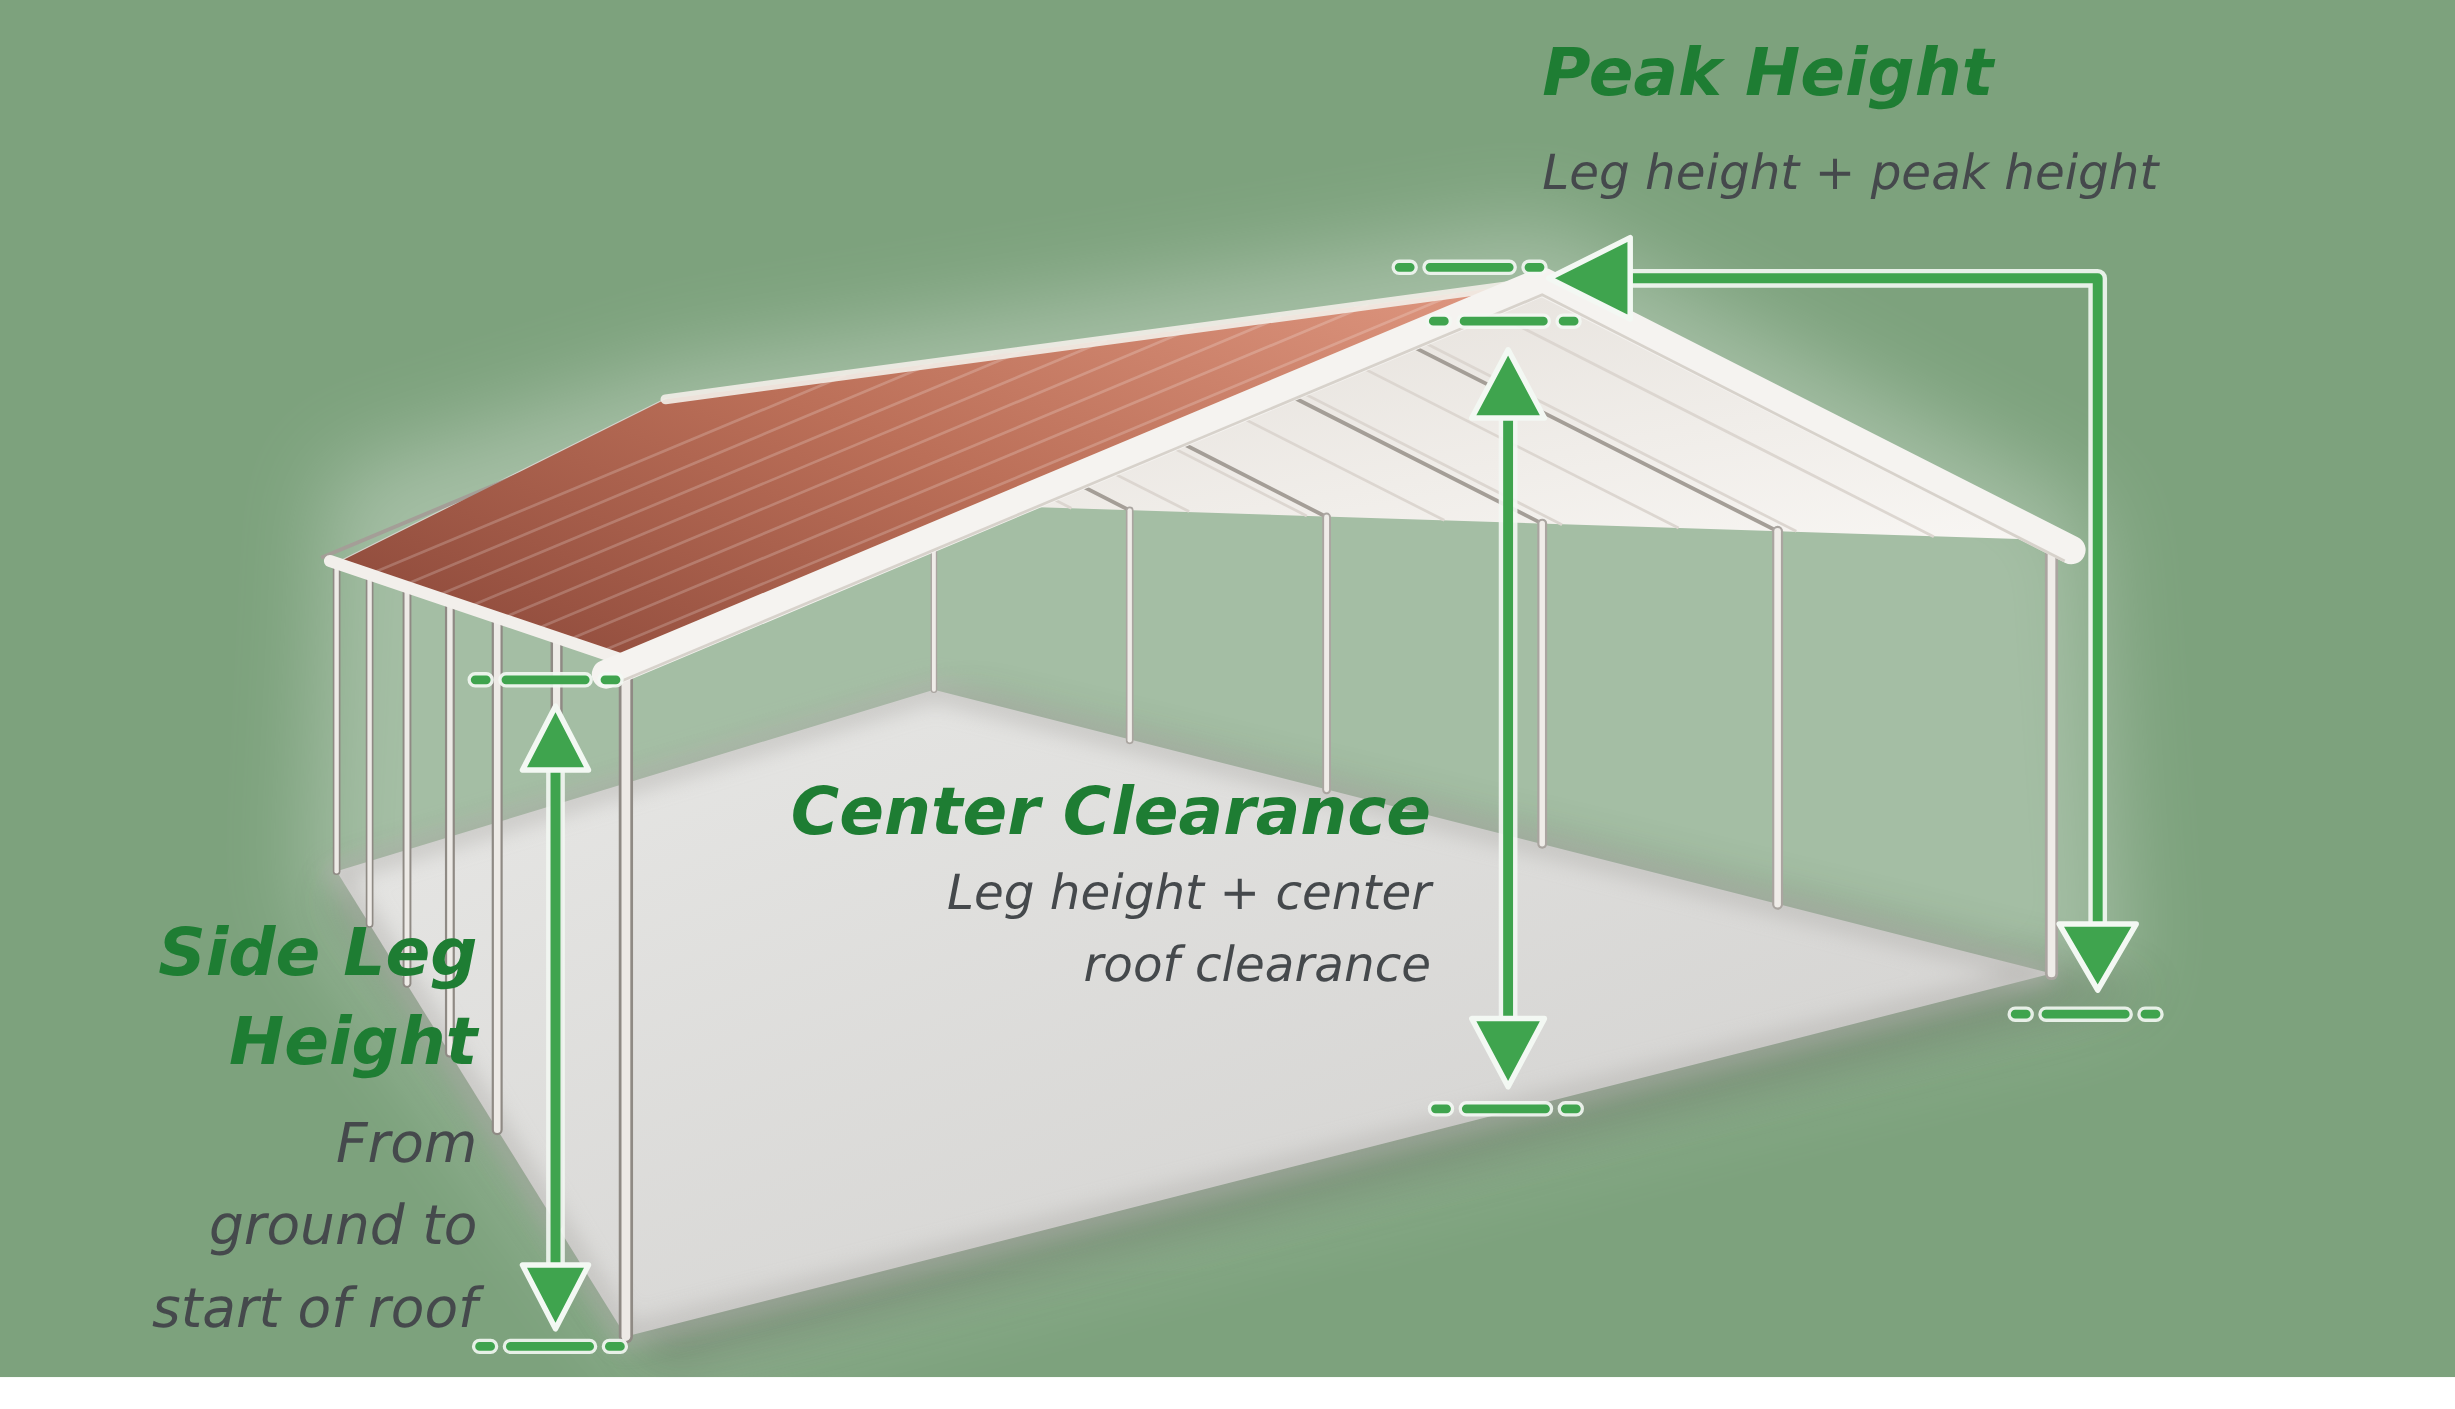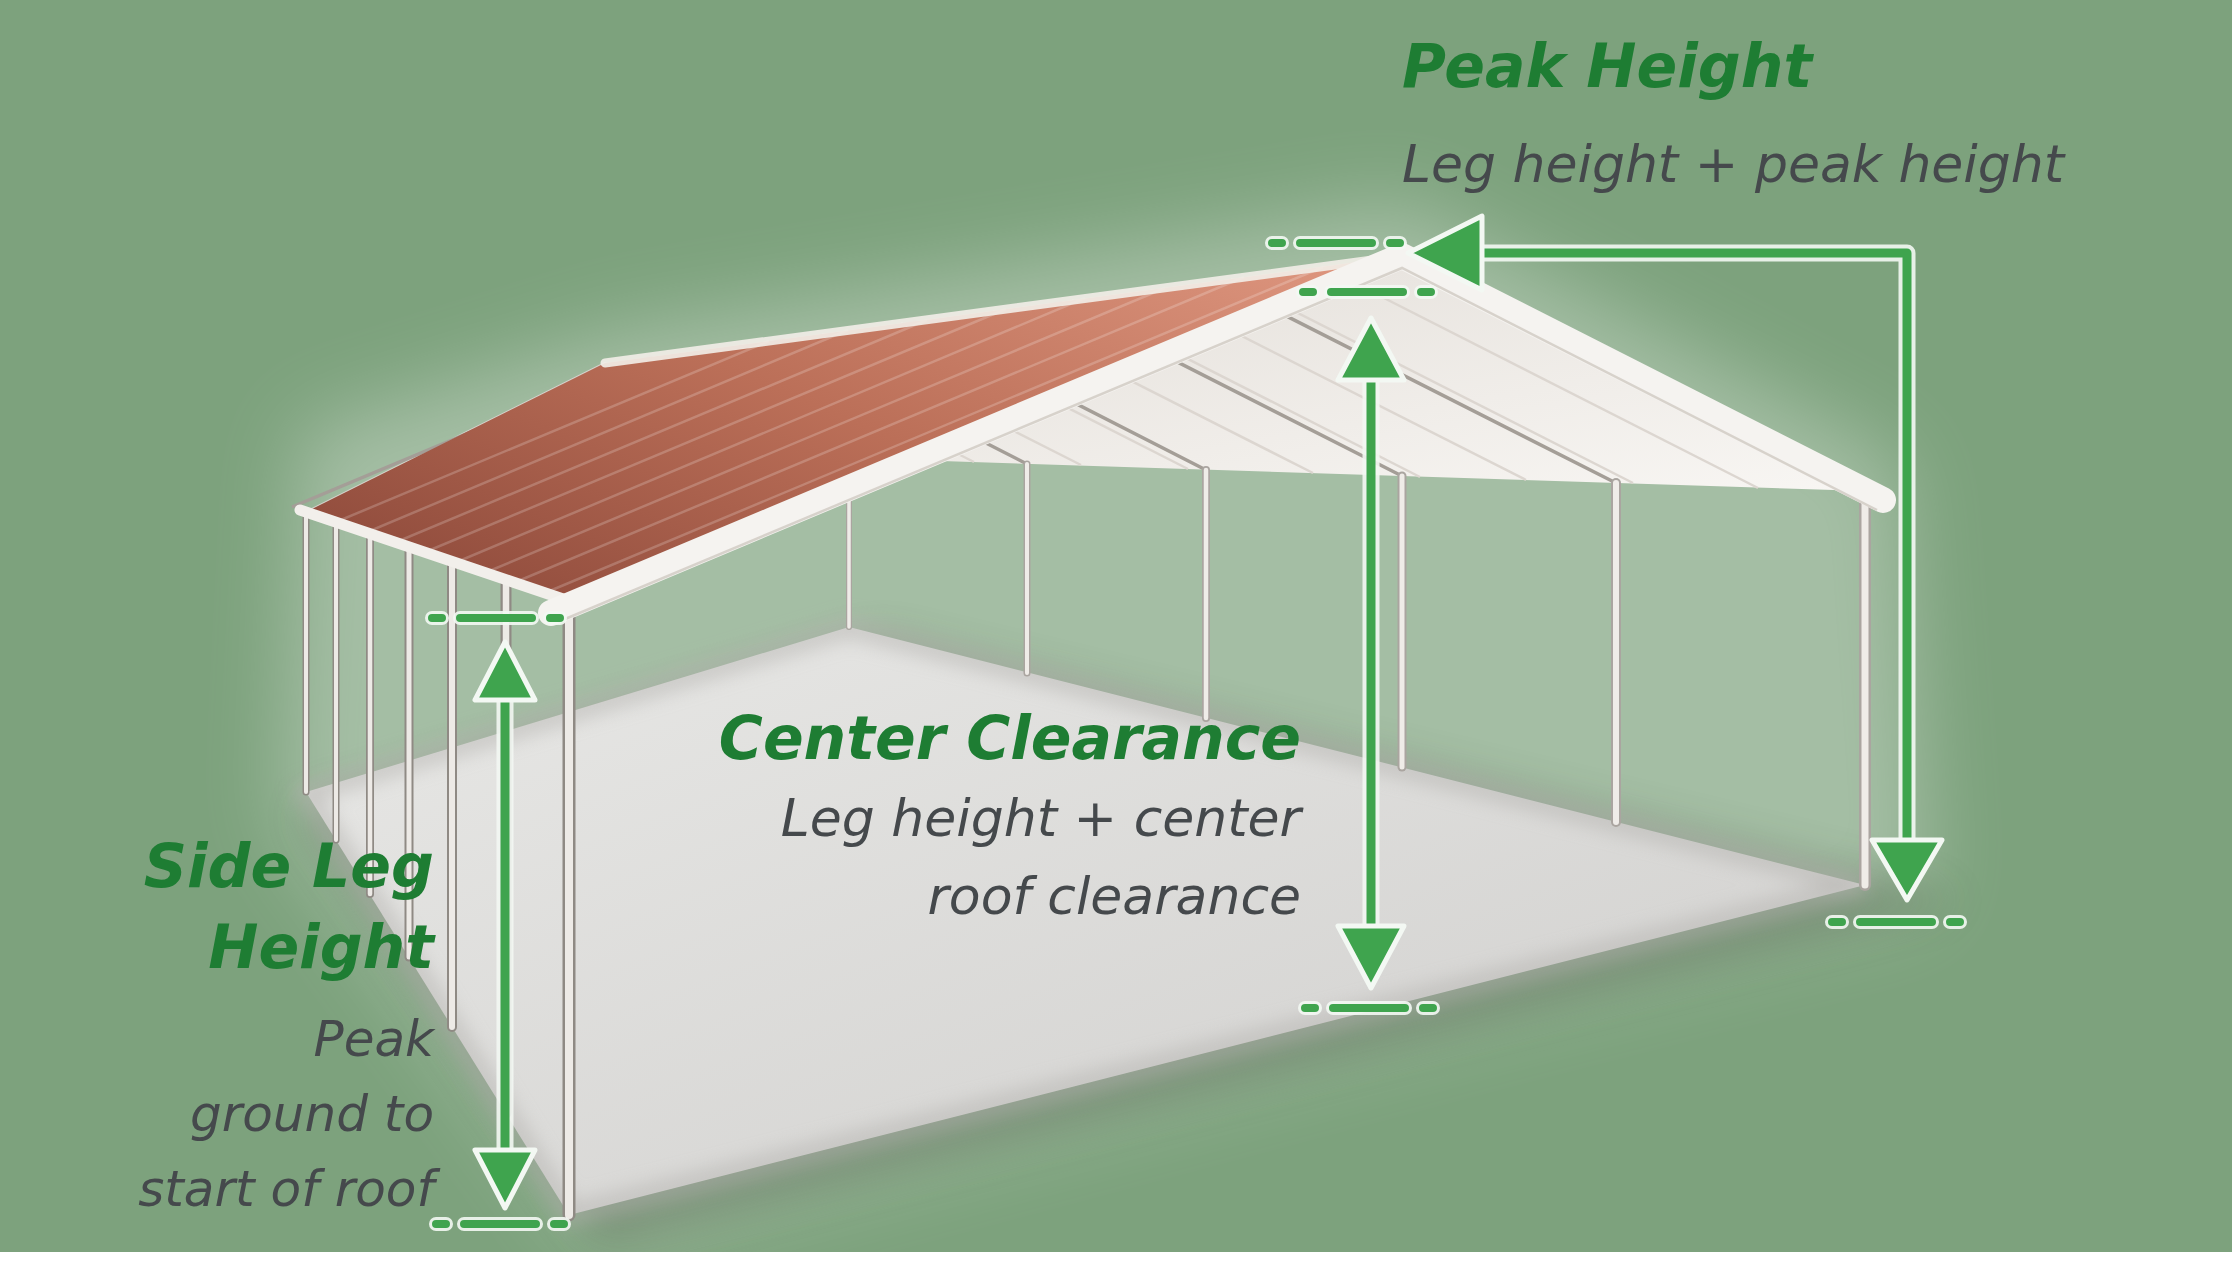--- a/index.html
+++ b/index.html
@@ -14,21 +14,21 @@
   .stage svg{position:absolute;left:0;top:0;}
   .annot{position:absolute;}
   .annot .title{
     color:var(--heading-green,#1e7d33);
     font-weight:bold;
     font-size:60px;
     line-height:1.35;
   }
   .annot .sub{
     color:var(--subtitle-gray,#45494c);
-    font-size:52px;
+    font-size:44px;
     line-height:1.5;
   }
   .annot.right{text-align:right;padding-left:46px;}
   .annot .sub.small{font-size:50px;}
   .peak-block{left:1402px;top:26px;}
   .peak-block .sub{margin-top:18px;}
   .center-block{left:500px;top:698px;width:755px;}
   .side-block{left:28px;top:826px;width:360px;}
   .side-block .sub{margin-top:14px;}
   .line{display:block;}
@@ -212,19 +212,19 @@
       <span class="line">roof clearance</span>
     </div>
   </div>
 
   <div class="annot side-block right">
     <div class="title">
       <span class="line">Side Leg</span>
       <span class="line">Height</span>
     </div>
     <div class="sub small">
-      <span class="line">Peak</span>
+      <span class="line">From</span>
       <span class="line">ground to</span>
       <span class="line">start of roof</span>
     </div>
   </div>
 
 </div>
 
 </body></html>

